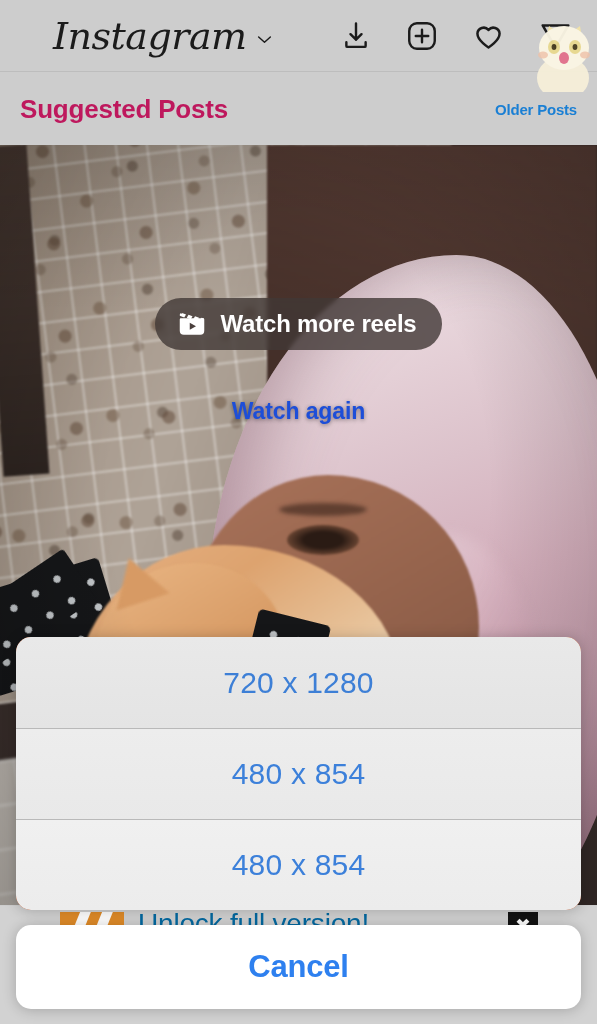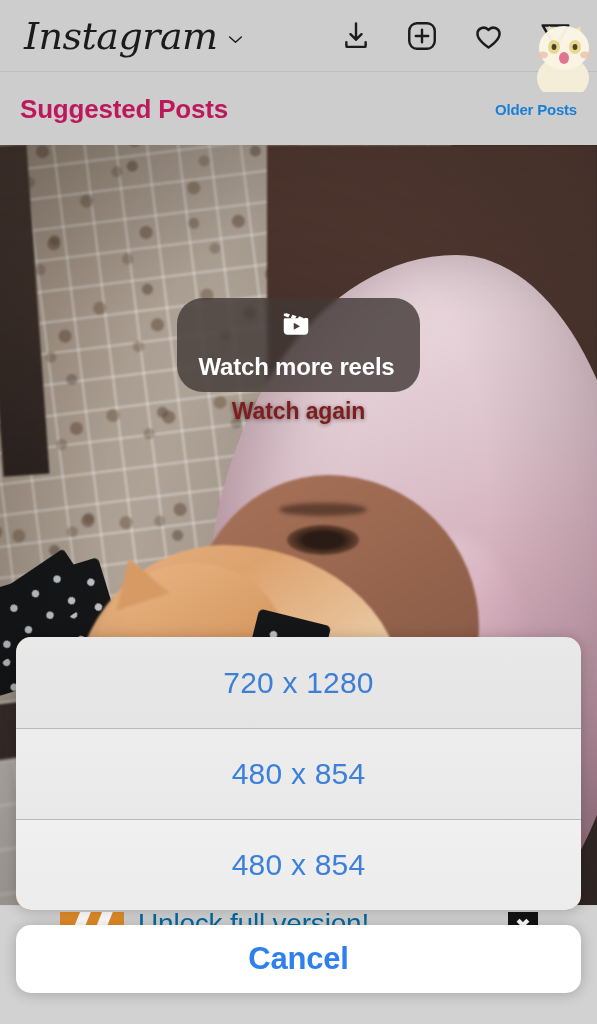--- a/index.html
+++ b/index.html
@@ -22,21 +22,21 @@
   #appbar {
     position: absolute; left: 0; top: 0;
     width: 597px; height: 72px;
     background: #cdcdcd;
     border-bottom: 1px solid #bdbdbd;
     display: flex; align-items: center;
     padding: 0 14px 0 24px;
     z-index: 5;
   }
   #brand {
-    display: flex; align-items: baseline; gap: 10px;
+    display: flex; align-items: baseline; gap: 10px; margin-left: 29px;
   }
   #brand-wordmark {
     font-family: "DejaVu Serif", "Liberation Serif", serif;
     font-style: italic;
     font-size: 38px;
     font-weight: 400;
     color: #1b1b1b;
     letter-spacing: -0.5px;
     line-height: 1;
   }
@@ -251,29 +251,28 @@
   
   #watch-more-reels {
     position: absolute; left: 50%; top: 298px;
     transform: translateX(-50%);
     display: flex; align-items: center; gap: 14px;
     background: rgba(65,56,54,.80);
     border-radius: 26px;
     padding: 11px 26px 11px 22px;
     z-index: 3;
     backdrop-filter: blur(2px);
-    flex-direction: column;
   }
   #watch-more-reels-label {
     color: #fff; font-size: 24px; font-weight: 700; letter-spacing: -0.2px;
   }
   #watch-again {
     position: absolute; left: 50%; top: 398px;
     transform: translateX(-50%);
-    color: #7f1d1d; font-size: 23px; font-weight: 600;
+    color: #1d4ed8; font-size: 23px; font-weight: 600;
     letter-spacing: -0.1px;
     text-shadow: 0 1px 4px rgba(0,0,0,.45);
     z-index: 3;
   }
 
   
   #ad-banner {
     position: absolute; left: 0; bottom: 0;
     width: 597px; height: 118px;
     background: #d2d2d2;
@@ -338,21 +337,21 @@
     cursor: pointer;
   }
   .sheet-option + .sheet-option { border-top: 1px solid #b9b9b9; }
   #action-sheet .sheet-option:nth-child(1) { background: linear-gradient(180deg,#e9e9e9,#e4e4e4); }
   #action-sheet .sheet-option:nth-child(2) { background: linear-gradient(180deg,#ededed,#e9e9e9); color:#3c80da; }
   #action-sheet .sheet-option:nth-child(3) { background: linear-gradient(180deg,#f0f0f0,#ececec); color:#3c80da; }
 
   
   #cancel-sheet {
     position: absolute; left: 16px; top: 925px;
-    width: 565px; height: 68px;
+    width: 565px; height: 84px;
     background: #fff;
     border-radius: 15px;
     display: flex; align-items: center; justify-content: center;
     z-index: 10;
     box-shadow: 0 1px 14px rgba(0,0,0,.22);
     border: none; font-family: inherit; cursor: pointer;
   }
   #cancel-label {
     font-size: 31px; font-weight: 700; color: #2e80ef;
     letter-spacing: -0.2px;

